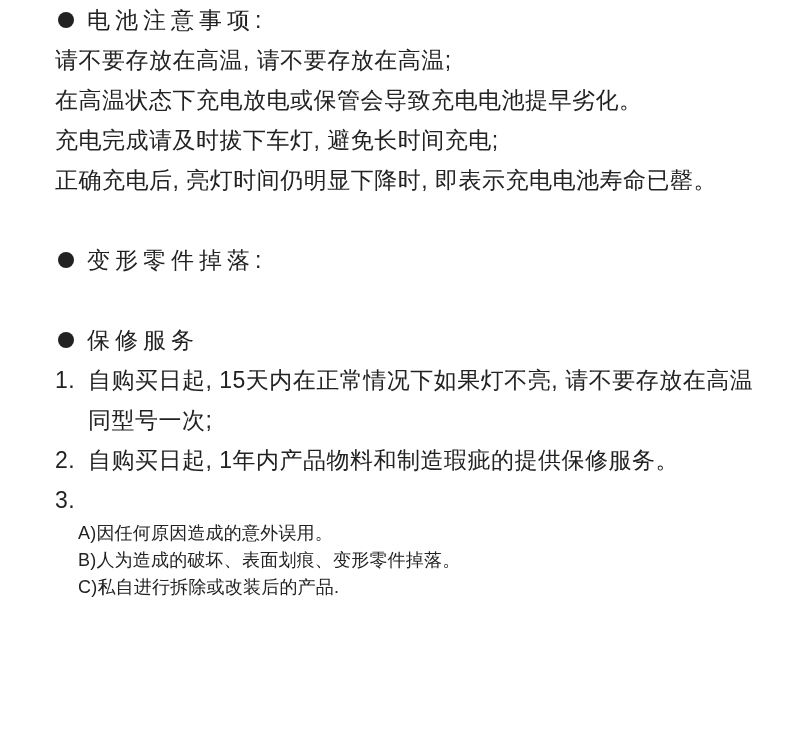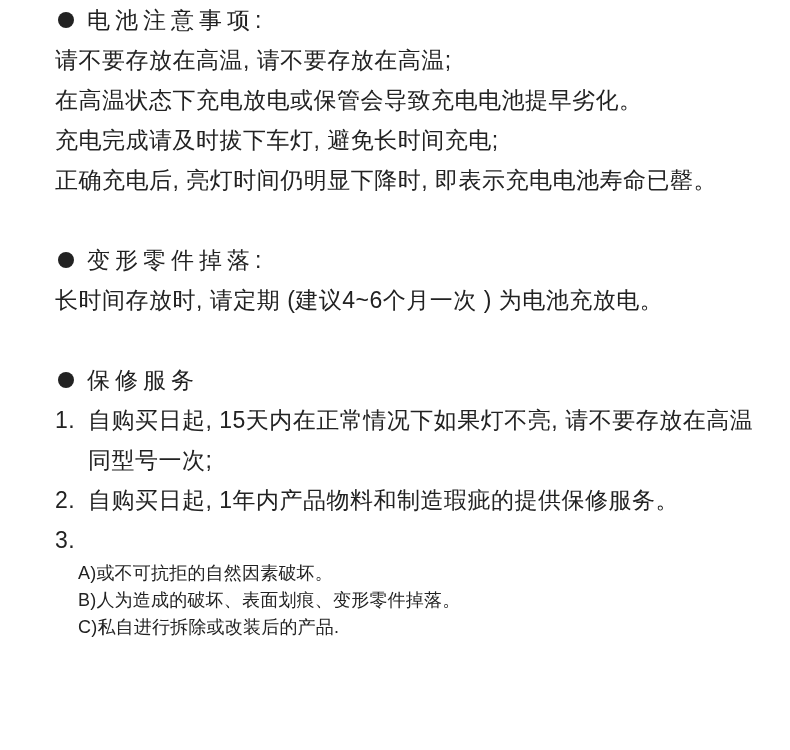--- a/index.html
+++ b/index.html
@@ -64,21 +64,20 @@
     <p class="line">在高温状态下充电放电或保管会导致充电电池提早劣化。</p>
     <p class="line">充电完成请及时拔下车灯, 避免长时间充电;</p>
     <p class="line">正确充电后, 亮灯时间仍明显下降时, 即表示充电电池寿命已罄。</p>
   </section>
 
   <section class="sec sec-gap">
     <div class="heading">
       <span class="bullet"></span>
       <span class="heading-text">变形零件掉落:</span>
     </div>
-    <p class="line">长时间存放时, 请定期 (建议4~6个月一次 ) 为电池充放电。</p>
   </section>
 
   <section class="sec sec-gap">
     <div class="heading">
       <span class="bullet"></span>
       <span class="heading-text">保修服务</span>
     </div>
 
     <div class="num-item line">
       <span class="num-marker">1.</span>
@@ -89,19 +88,19 @@
     <div class="num-item line">
       <span class="num-marker">2.</span>
       <span class="num-text">自购买日起, 1年内产品物料和制造瑕疵的提供保修服务。</span>
     </div>
 
     <div class="num-item line">
       <span class="num-marker">3.</span>
     </div>
 
     <div class="exclusions">
-      <p>A)或不可抗拒的自然因素破坏。</p>
+      <p>A)因任何原因造成的意外误用。</p>
       <p>B)人为造成的破坏、表面划痕、变形零件掉落。</p>
       <p>C)私自进行拆除或改装后的产品.</p>
     </div>
   </section>
 
 </div>
 
 </body></html>

